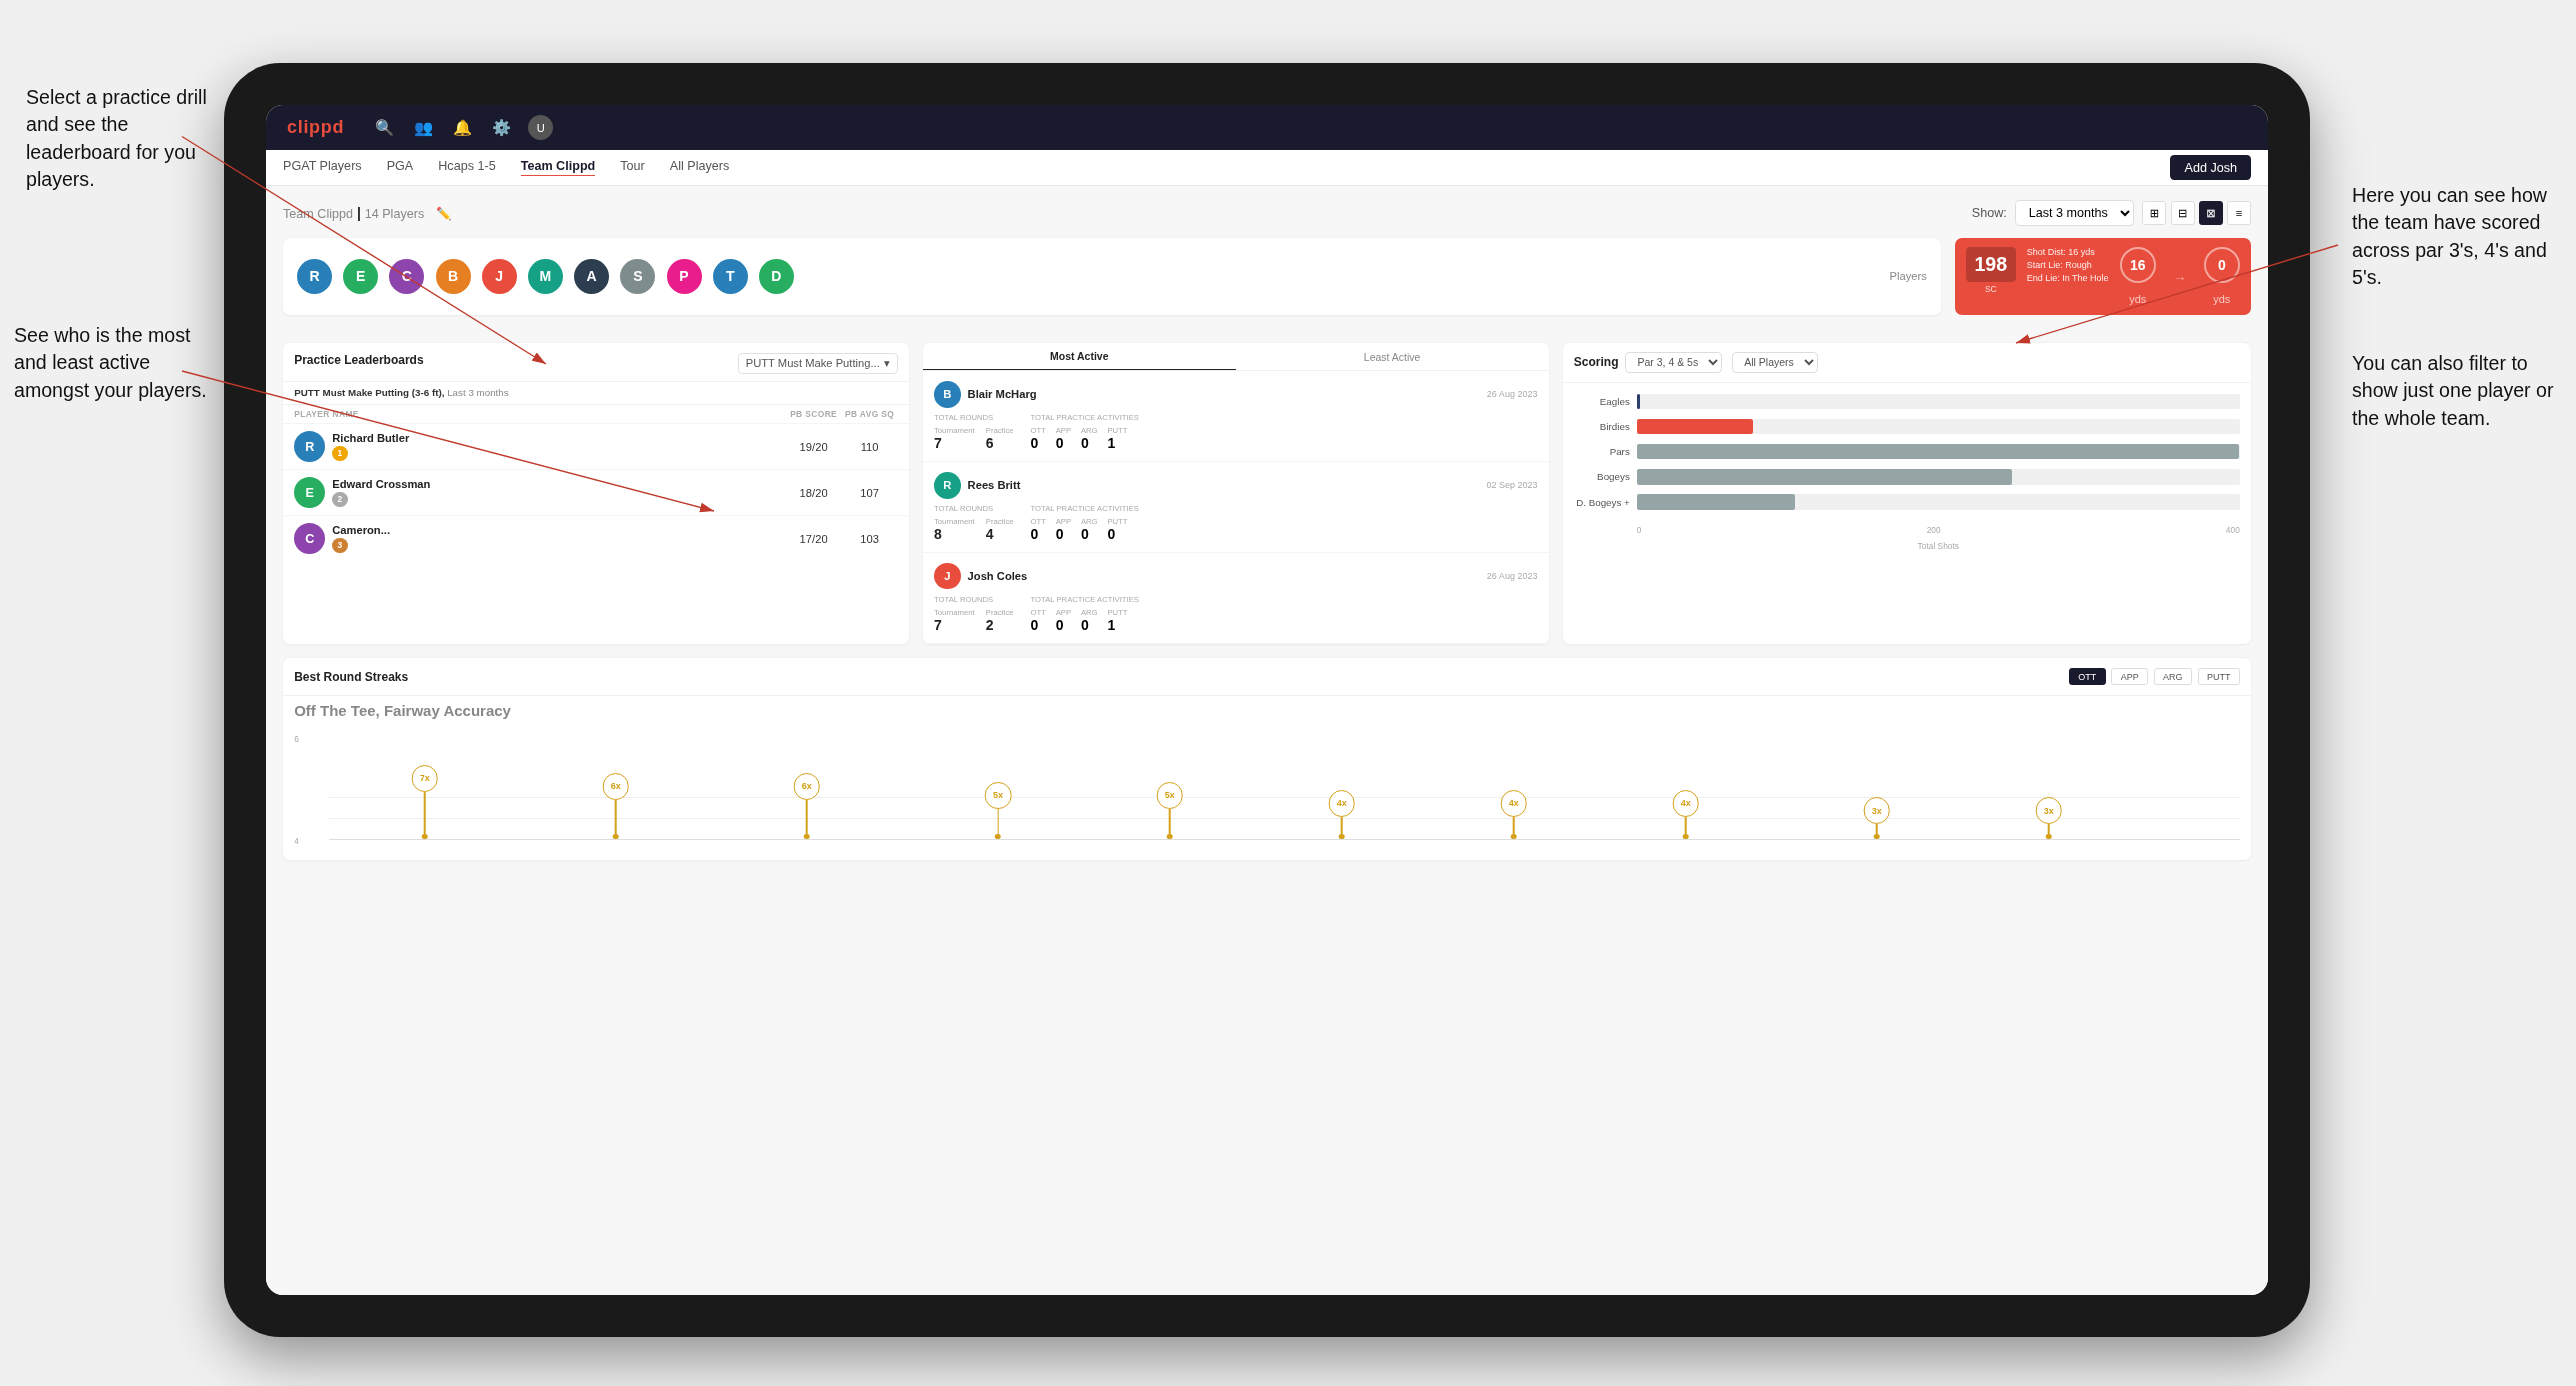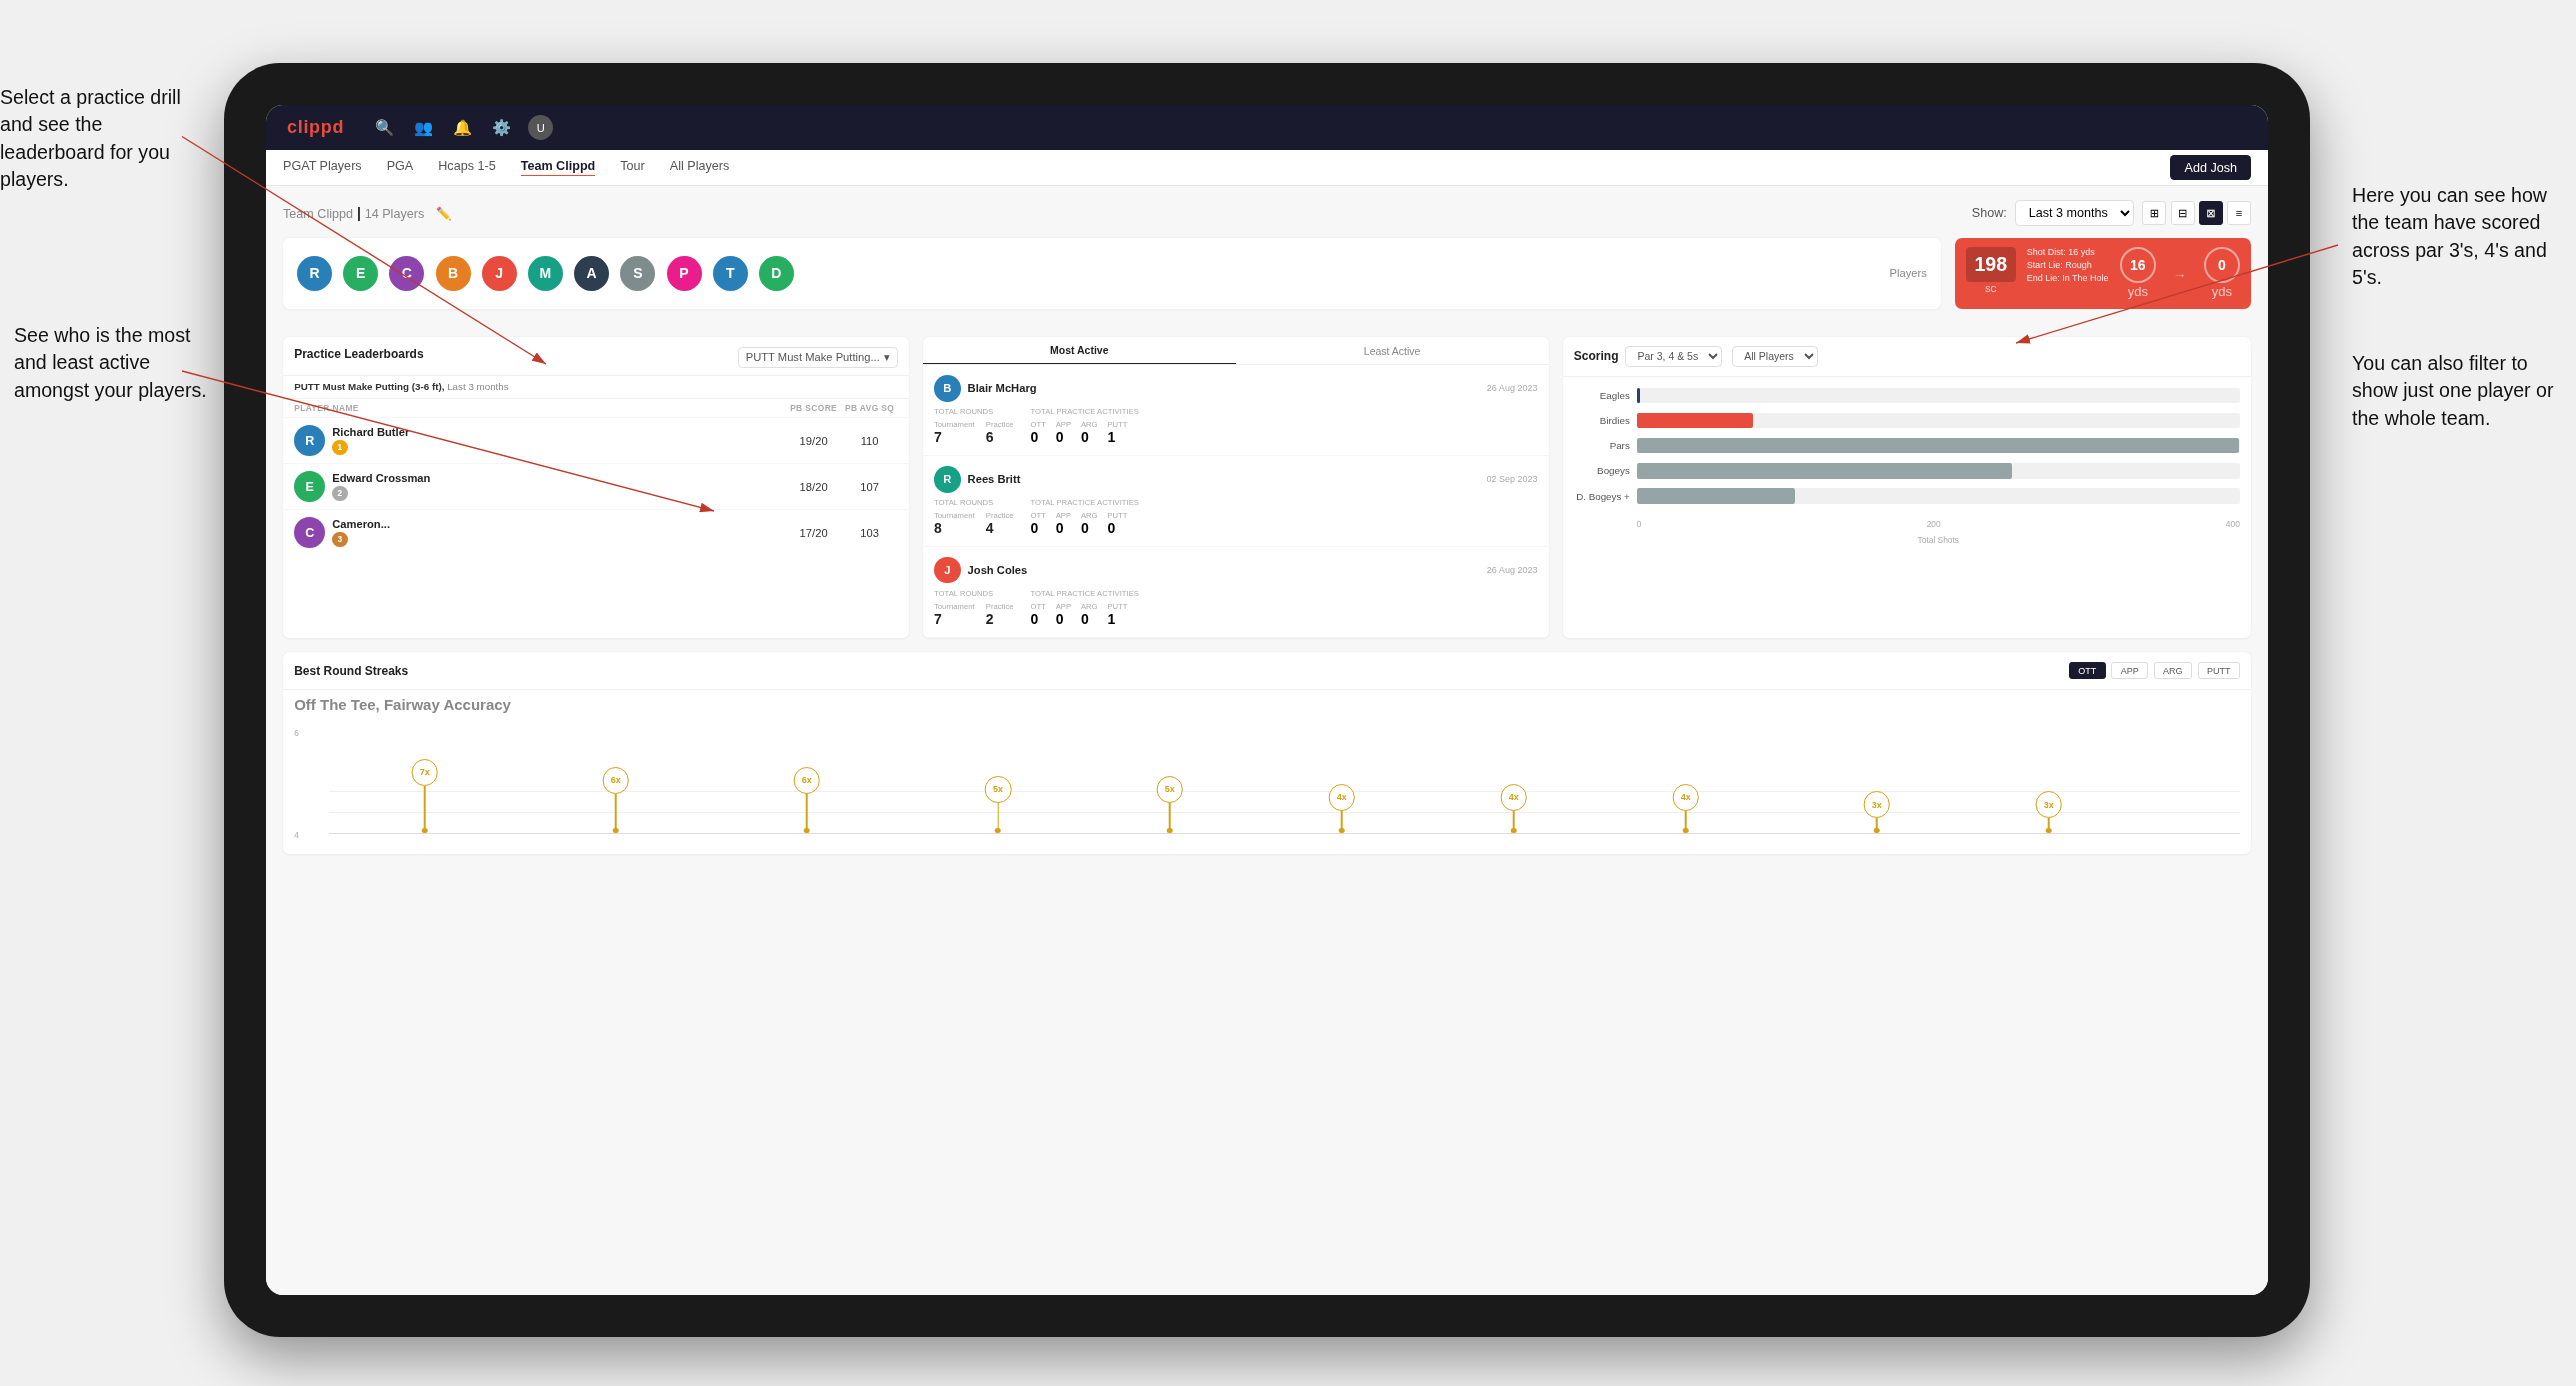--- a/index.html
+++ b/index.html
@@ -491,21 +491,21 @@
       height: 36px;
       border-radius: 50%;
       border: 2.1px solid rgba(255,255,255,0.5);
       display: flex;
       align-items: center;
       justify-content: center;
       font-size: 14px;
       font-weight: 700;
       color: #fff;
     }
-    .circle-label { font-size: 13px; color: rgba(255,255,255,0.7); margin-top: 1px; }
+    .circle-label { font-size: 11px; color: rgba(255,255,255,0.7); margin-top: 10px; }
 
     
     .streaks-panel {
       background: #fff;
       border-radius: 7px;
       box-shadow: 0 0.7px 2.8px rgba(0,0,0,0.06);
       overflow: hidden;
     }
     .streaks-header {
       display: flex;
@@ -1031,21 +1031,21 @@
           </div>
         </div>
       </div>
 
     </div>
   </div>
 </div>
 
 <div class="annotations-layer">
 
-  <div class="annotation" style="left:0; top:84px;">
+  <div class="annotation" style="left:26px; top:84px;">
     <span>Select a practice drill and see the leaderboard for you players.</span>
   </div>
 
   <div class="annotation" style="left:14px; top:322px;">
     <span>See who is the most and least active amongst your players.</span>
   </div>
 
   <div class="annotation" style="right:14px; top:182px; max-width:210px;">
     <span>Here you can see how the team have scored across par 3's, 4's and 5's.</span>
   </div>

